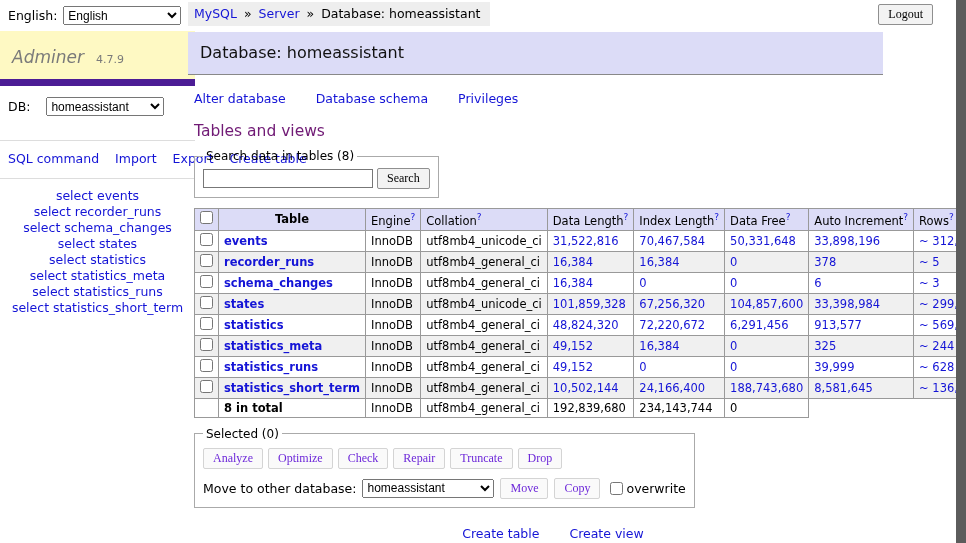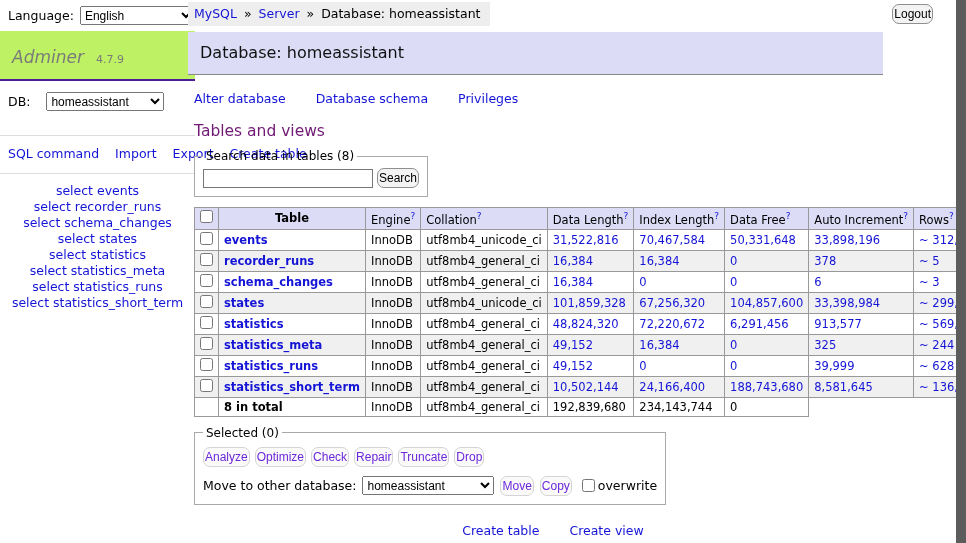--- a/index.html
+++ b/index.html
@@ -4,21 +4,21 @@
 <style>
   * { margin: 0; padding: 0; box-sizing: border-box; }
   html, body { width: 966px; height: 543px; overflow: hidden; background: #fff;
     font-family: "DejaVu Sans", "Liberation Sans", sans-serif; font-size: 12.5px; color: #000; }
   a { color: #1414d6; text-decoration: none; cursor: pointer; }
 
   
   #sidebar { position: absolute; left: 0; top: 0; width: 195px; height: 543px; background: #fff; }
   .lang-row { padding: 6px 0 6px 8px; display: flex; align-items: center; gap: 6px; }
   .lang-row select { width: 118px; height: 19px; font-size: 12px; }
-  h1.brand { background: #bef264; border-bottom: 2px solid #4c1d95; padding: 9px 12px 10px 12px;
+  h1.brand { background: #fef9c3; border-bottom: 7px solid #4c1d95; padding: 9px 12px 10px 12px;
     font-weight: normal; }
   .brand-name { font-style: italic; font-size: 17px; color: #7a7a7a; }
   .brand-ver { font-size: 11px; color: #7a7a7a; margin-left: 4px; }
   .db-row { padding: 11px 8px 24px 8px; border-bottom: 1px solid #ddd;
     display: flex; align-items: center; gap: 16px; }
   .db-row select { width: 118px; height: 19px; font-size: 12px; }
   .menu-links { padding: 8px 10px 10px 8px; border-bottom: 1px solid #ddd; line-height: 1.55; }
   .menu-links a { margin-right: 16px; white-space: nowrap; }
   .tbl-list { padding: 9px 8px; }
   .tbl-list a { display: block; line-height: 1.28; font-size: 12.5px; text-align: center; }
@@ -33,22 +33,22 @@
     margin-top: 6px; padding: 11px 12px 12px 12px; font-weight: normal; font-size: 16px; color: #111; }
   .inner { padding-left: 6px; }
   .page-links { margin: 16px 0 0 0; }
   .page-links a, .create-links a, .routine-links a { margin-right: 26px; }
   h3 { font-weight: normal; font-size: 15.5px; color: #701a75; }
   h3.tables-heading { margin: 16px 0 0 0; }
 
   
   fieldset { border: 1px solid #aaa; padding: 5px 8px 8px 8px; margin-top: 9px; width: max-content; }
   legend { font-size: 12px; padding: 0 3px; }
-  .btn { font-family: Liberation Sans, sans-serif; font-size: 12px; color: #000; background: #f3f3f3;
-    border: 1px solid #8f8f8f; border-radius: 7px; padding: 2px 1px; cursor: pointer; }
+  .btn { font-family: Liberation Serif, serif; font-size: 12px; color: #000; background: #f3f3f3;
+    border: 1px solid #8f8f8f; border-radius: 2px; padding: 2px 9px; cursor: pointer; }
   .btn:disabled { color: #6d28d9; background: #fafafa; border-color: #d4d4d4; cursor: default; }
   .search-fs input[type=text] { width: 170px; height: 19px; border: 1px solid #777; font-size: 12px; padding: 0 3px; }
   .search-fs { min-width: 196px; }
   .sel-fs .row1 { display: flex; gap: 5px; margin-top: 2px; }
   .sel-fs .row2 { display: flex; align-items: center; gap: 6px; margin-top: 9px; }
   .sel-fs select { width: 132px; height: 19px; font-size: 12px; }
   .ovw { display: flex; align-items: center; gap: 3px; margin-left: 4px; }
   .ovw input { width: 13px; height: 13px; }
 
   
@@ -70,21 +70,21 @@
   .create-links { margin: 18px 0 0 0; text-align: center; }
 
   
   #scrollbar { position: absolute; right: 0; top: 0; width: 10px; height: 543px; background: #5c5c5c; }
 </style>
 </head>
 <body>
 
 <div id="sidebar">
   <div class="lang-row">
-    <span>Language:</span>
+    <span>English:</span>
     <select>
       <option>English</option>
     </select>
   </div>
   <h1 class="brand">
     <span class="brand-name">Adminer</span>
     <span class="brand-ver">4.7.9</span>
   </h1>
   <div class="db-row">
     <span>DB:</span>

